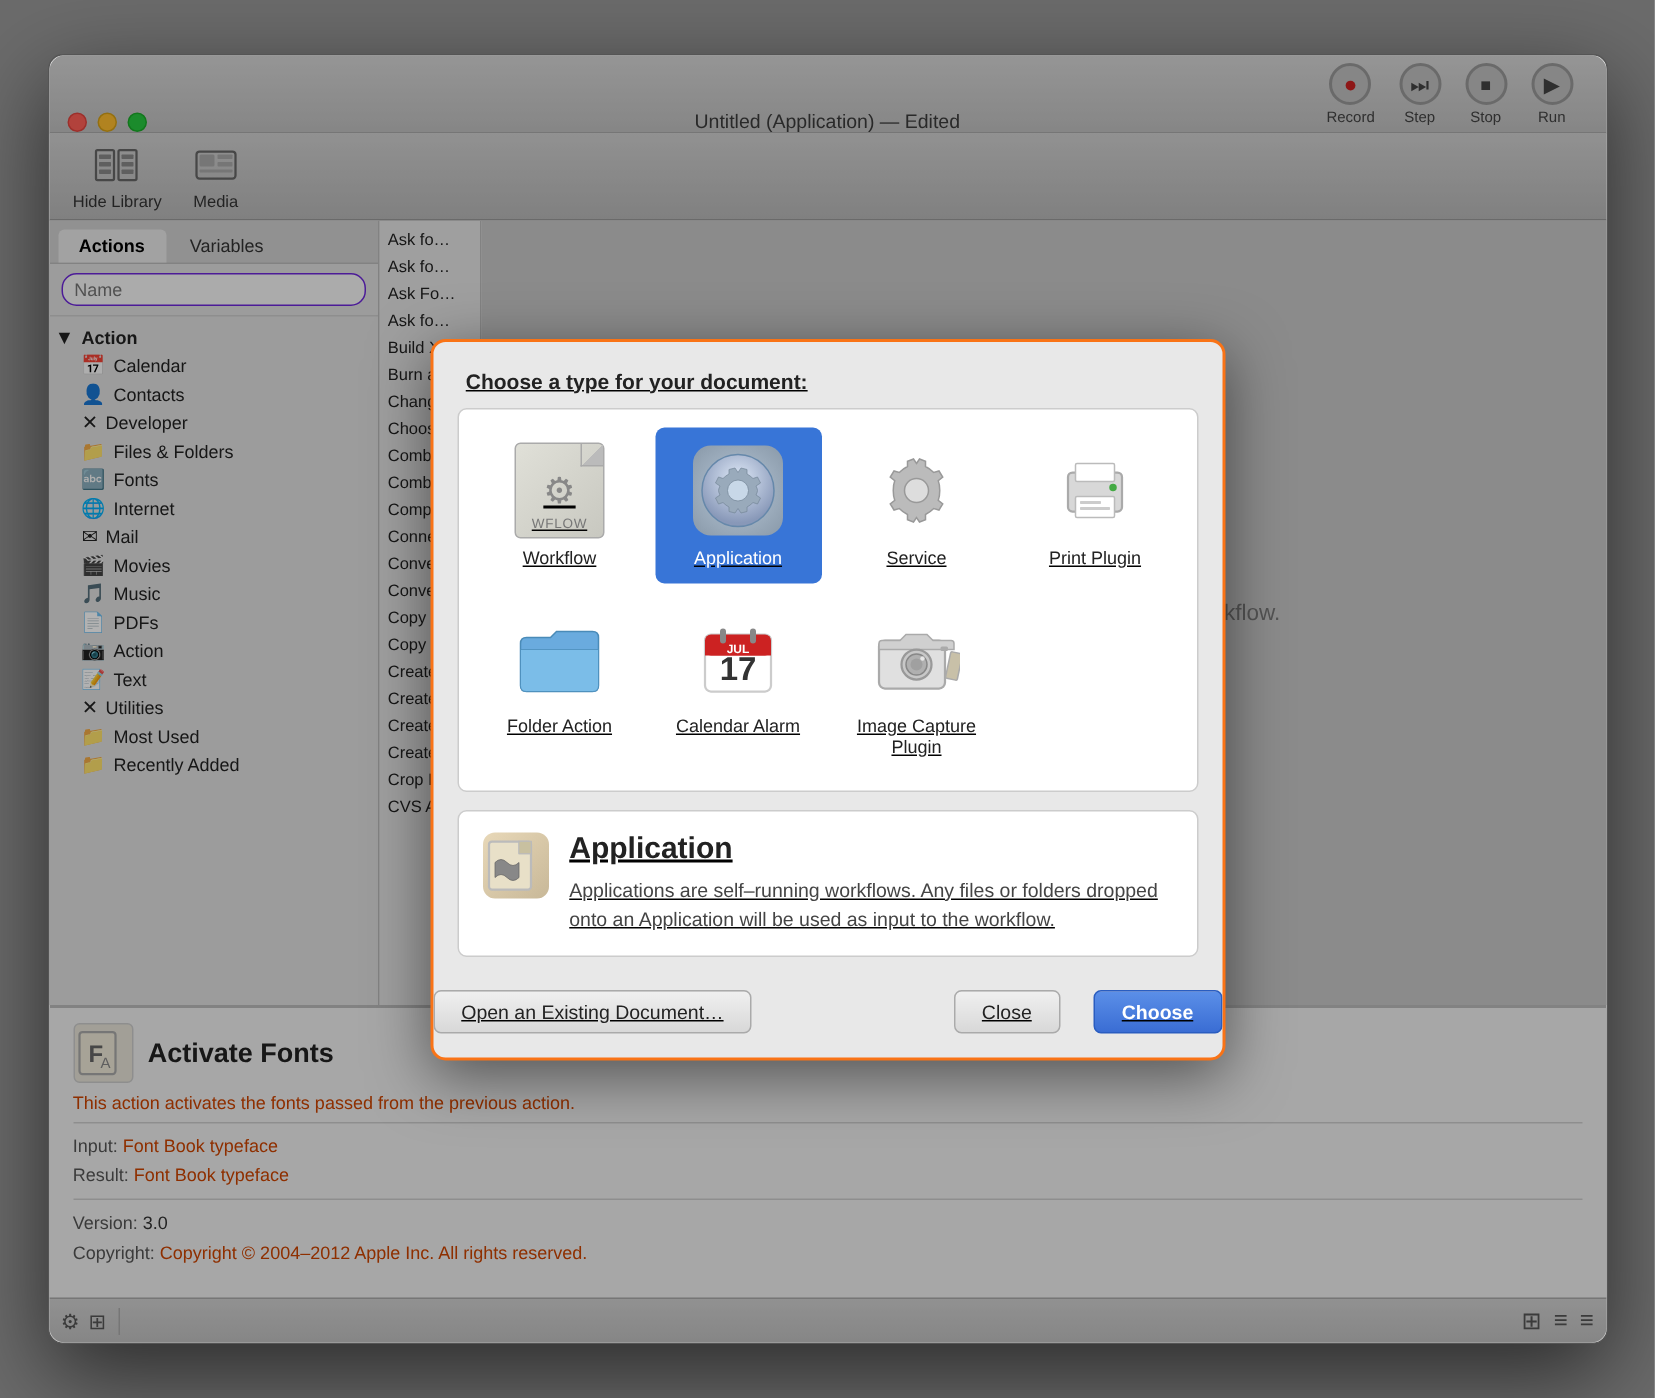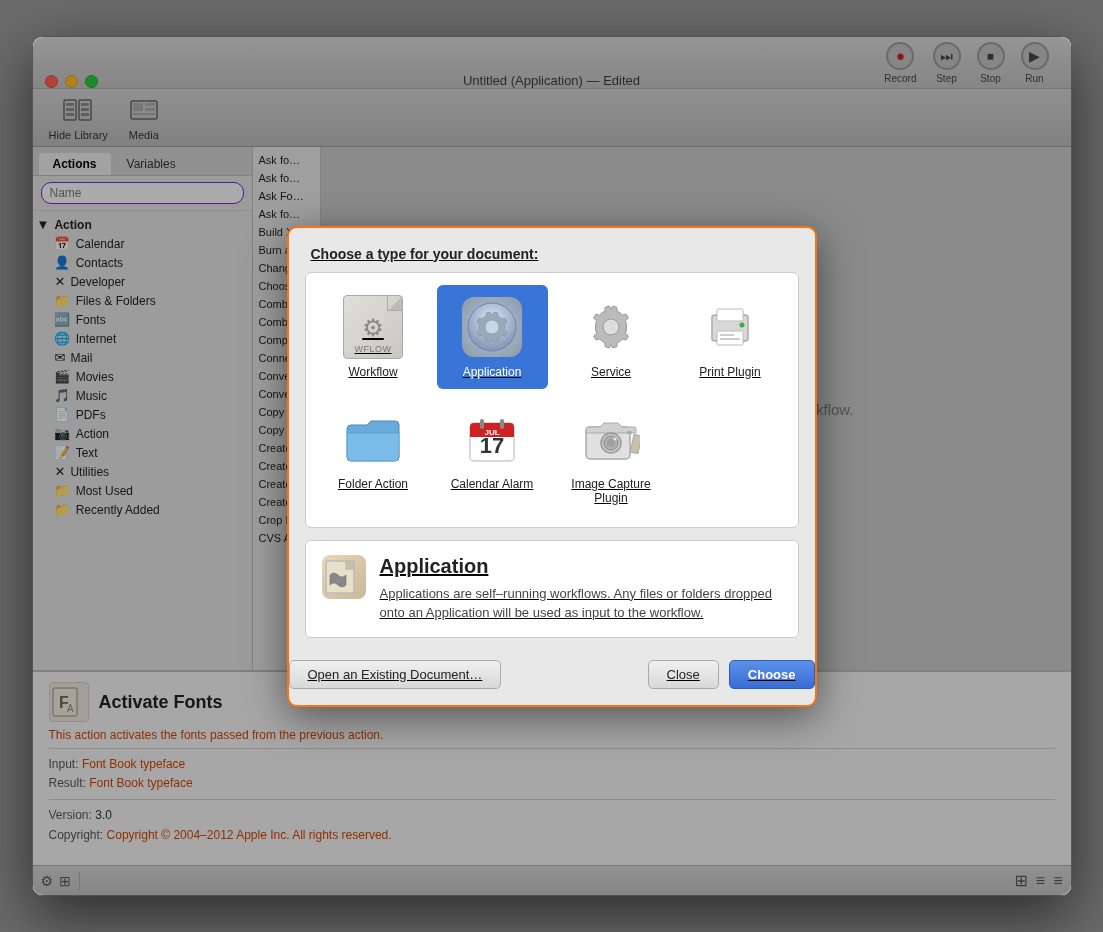--- a/index.html
+++ b/index.html
@@ -539,21 +539,21 @@
     }
     .modal-btn-primary {
       background: linear-gradient(to bottom, #5b8fe8, #3a6dd4);
       border: 1px solid #2a5dc0;
       color: white;
       font-weight: bold;
     }
 
     .modal-footer-center {
       display: flex;
-      gap: 10px;
+      gap: 22px;
     }
 
     
     .middle-row {
       display: flex;
       flex: 1;
       overflow: hidden;
     }
   </style>
 </head>

